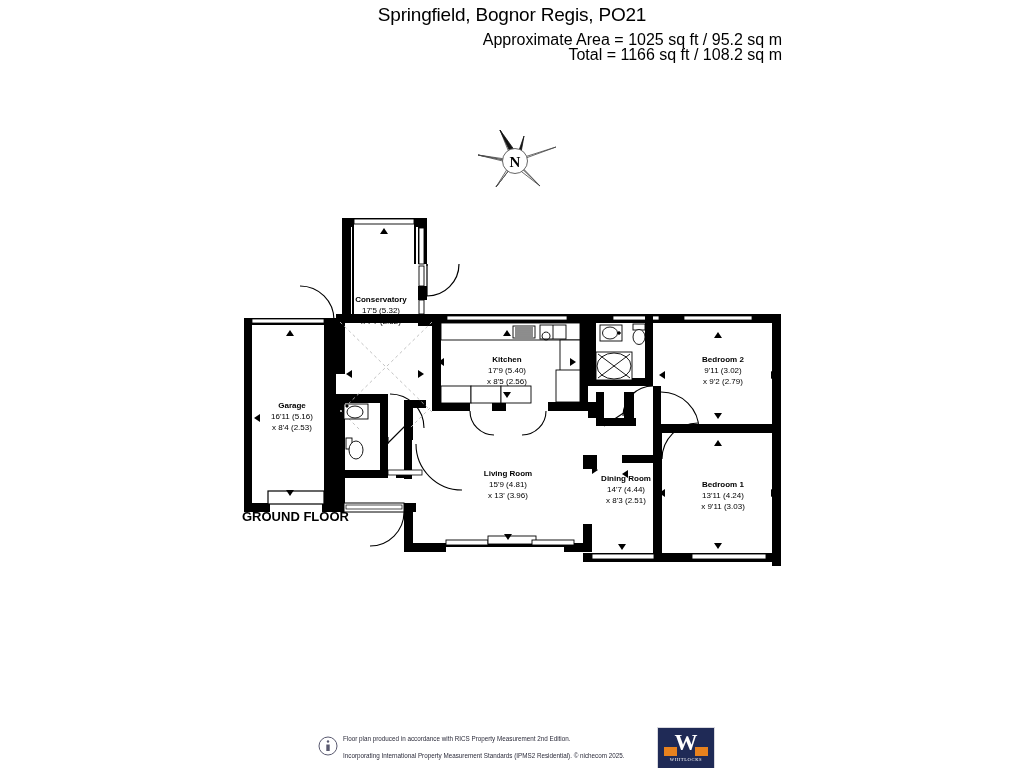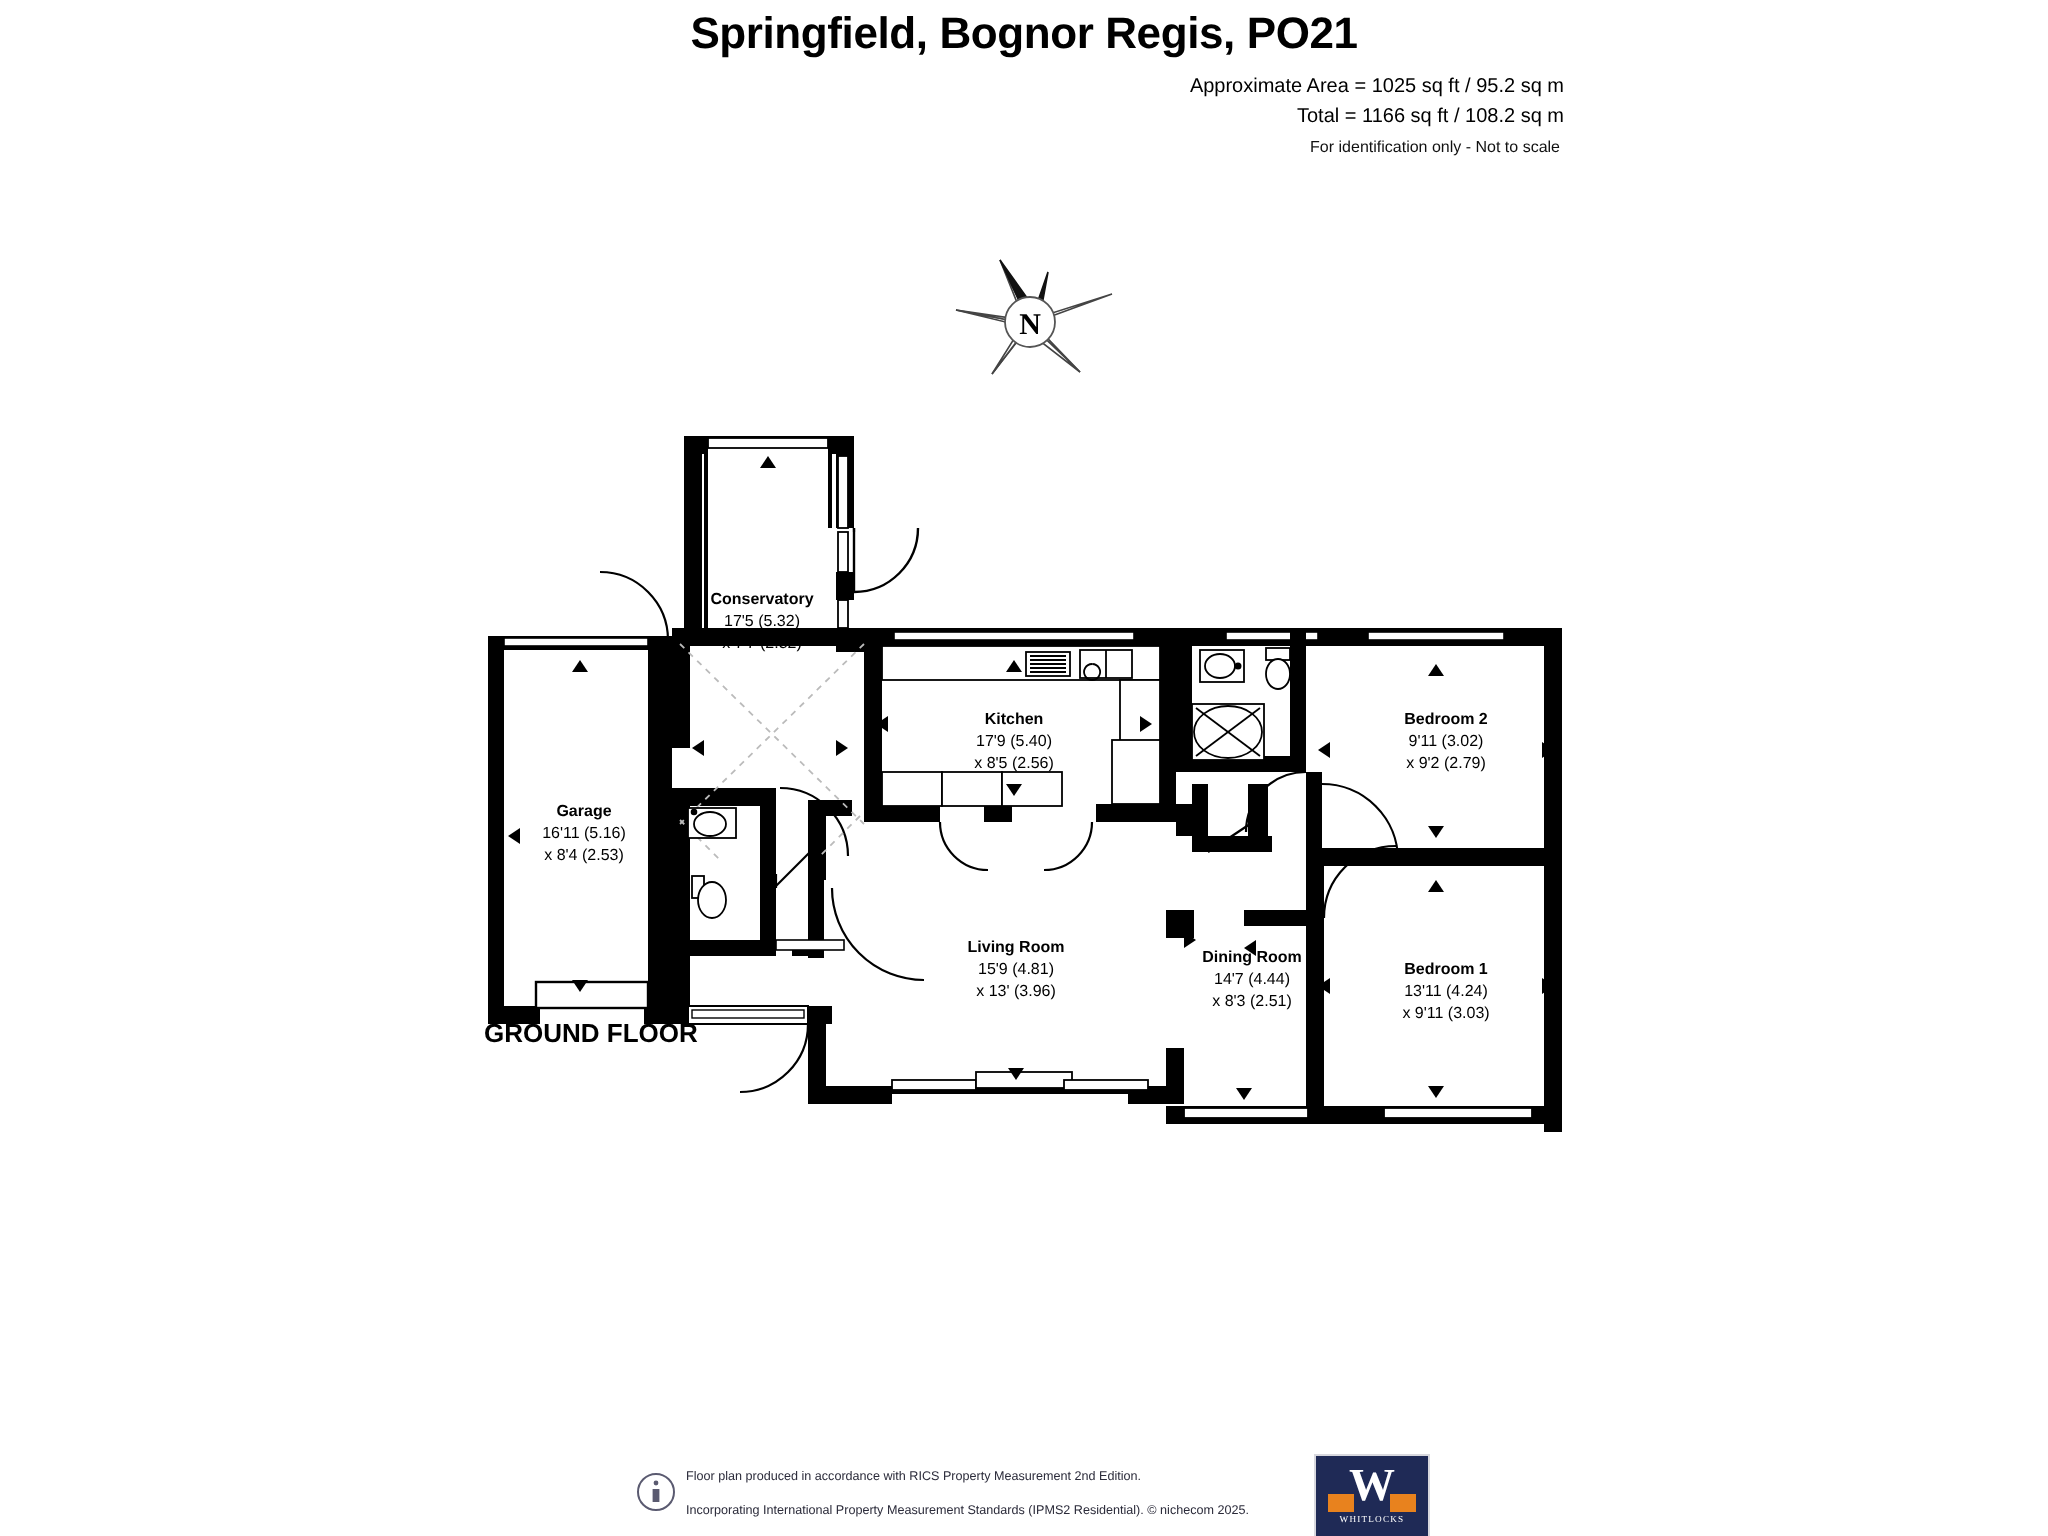--- a/index.html
+++ b/index.html
@@ -10,26 +10,26 @@
     font-family:"Liberation Sans", sans-serif;
     color:#000000;
     overflow:hidden;
     position:relative;
   }
   #header{
     position:absolute;top:0;left:0;width:1024px;
     text-align:center;
   }
   #title{
-    font-size:22px;font-weight:bold;letter-spacing:-0.2px;
+    font-size:19px;font-weight:normal;letter-spacing:-0.2px;
     margin-top:4px;
   }
   .areas{
     margin-top:7px;
-    font-size:10px;
+    font-size:16px;
     line-height:14.5px;
     text-align:right;
     padding-right:242px;
   }
   .disclaimer{
     font-size:8px;
     text-align:right;
     padding-right:244px;
     margin-top:3px;
     color:#111;
@@ -77,21 +77,20 @@
 </style>
 </head>
 <body>
 
 <div id="header">
   <div id="title">Springfield, Bognor Regis, PO21</div>
   <div class="areas">
     <div>Approximate Area = 1025 sq ft / 95.2 sq m</div>
     <div>Total = 1166 sq ft / 108.2 sq m</div>
   </div>
-  <div class="disclaimer">For identification only - Not to scale</div>
 </div>
 
 <svg id="plan" width="1024" height="768" viewBox="0 0 1024 768">
 
   <g>
     <polygon points="515,162 556,147 515,160 540,186" fill="#ffffff" stroke="#444" stroke-width="0.8"></polygon>
     <polygon points="515,162 540,186 513,165 496,187" fill="#ffffff" stroke="#444" stroke-width="0.8"></polygon>
     <polygon points="515,162 496,187 511,163 478,155" fill="#ffffff" stroke="#444" stroke-width="0.8"></polygon>
     <polygon points="515,162 478,155 512,160 500,130" fill="#ffffff" stroke="#444" stroke-width="0.8"></polygon>
     <polygon points="515,162 500,130 520,158" fill="#111111" stroke="#111" stroke-width="0.8"></polygon>

